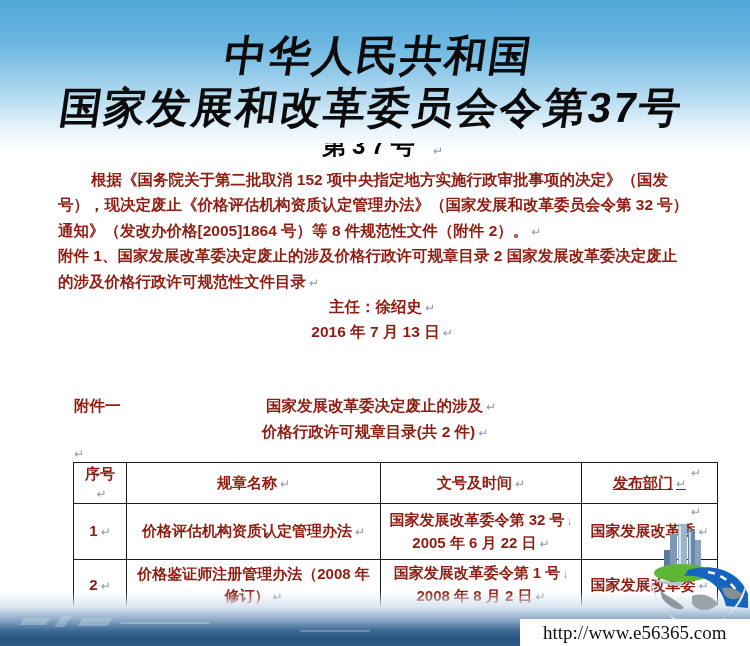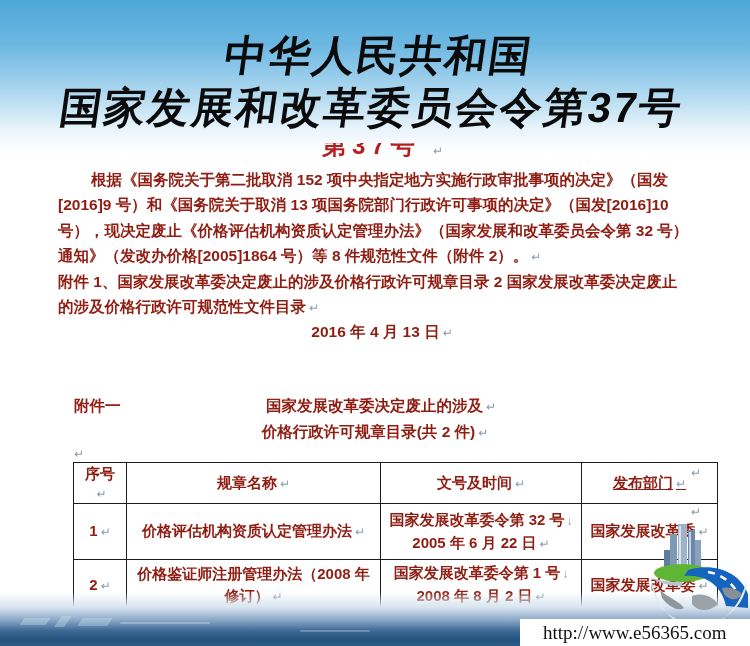--- a/index.html
+++ b/index.html
@@ -17,21 +17,21 @@
     position:absolute;left:0;top:30px;width:750px;text-align:center;
     color:#0b0b0b;font-weight:700;transform:skewX(-8deg);
     line-height:52px;font-size:42px;letter-spacing:2px;
   }
   
   .clip-frag{
     position:absolute;left:322px;top:143px;height:14px;width:120px;overflow:hidden;
   }
   .clip-frag .frag-text{
     display:block;margin-top:-13px;font-size:24px;font-weight:700;
-    color:#b91c1c;letter-spacing:6px;white-space:nowrap;
+    color:#000000;letter-spacing:6px;white-space:nowrap;
   }
   .frag-pm{position:absolute;left:430px;top:144px;}
   
   .body-text{
     position:absolute;left:58px;top:167px;width:648px;
     color:#8f1d12;font-size:15.5px;line-height:25.4px;font-weight:600;
   }
   .bl{white-space:nowrap;height:25.4px;}
   .bl.indent{text-indent:33px;}
   .bl.center{text-align:center;}
@@ -96,26 +96,26 @@
     <div>国家发展和改革委员会令第37号</div>
   </div>
 
   <div class="clip-frag">
     <span class="frag-text">第37号</span>
   </div>
   <span class="pm frag-pm">↵</span>
 
   <div class="body-text">
     <div class="bl indent"><span>根据《国务院关于第二批取消 152 项中央指定地方实施行政审批事项的决定》（国发</span></div>
-    <div class="bl"><span>[2016]9 号）和《国务院关于取消 13 项国务院部门行政许可事项的决定》（国发[2016]10</span></div>
     <div class="bl"><span>号），现决定废止《价格评估机构资质认定管理办法》（国家发展和改革委员会令第 32 号）</span></div>
     <div class="bl"><span>通知》（发改办价格[2005]1864 号）等 8 件规范性文件（附件 2）。</span><span class="pm">↵</span></div>
     <div class="bl"><span>附件 1、国家发展改革委决定废止的涉及价格行政许可规章目录 2 国家发展改革委决定废止</span></div>
     <div class="bl"><span>的涉及价格行政许可规范性文件目录</span><span class="pm">↵</span></div>
-    <div class="bl center"><span>2016 年 4 月 13 日</span><span class="pm">↵</span></div>
+    <div class="bl center"><span>主任：徐绍史</span><span class="pm">↵</span></div>
+    <div class="bl center"><span>2016 年 7 月 13 日</span><span class="pm">↵</span></div>
   </div>
 
   <div class="attach-row">
     <span class="attach-label">附件一</span>
     <span class="attach-center"><span>国家发展改革委决定废止的涉及</span><span class="pm">↵</span></span>
   </div>
   <div class="attach-row2">
     <span>价格行政许可规章目录(共 2 件)</span><span class="pm">↵</span>
   </div>
 

